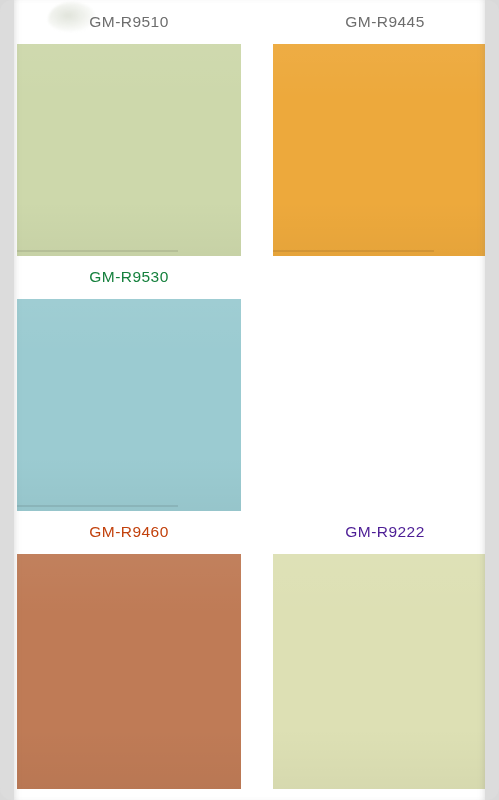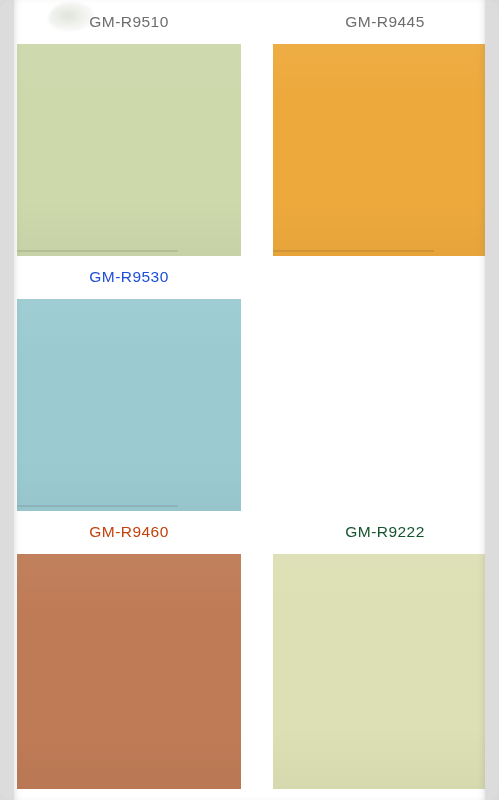--- a/index.html
+++ b/index.html
@@ -139,30 +139,30 @@
         <div class="swatch-label" style="color: rgb(109, 109, 109);">GM-R9510</div>
         <div class="swatch-chip" style="background-color: rgb(205, 216, 171);"></div>
       </div>
 
       <div class="swatch-cell col-right row-1">
         <div class="swatch-label" style="color: rgb(109, 109, 109);">GM-R9445</div>
         <div class="swatch-chip" style="background-color: rgb(237, 169, 60);"></div>
       </div>
 
       <div class="swatch-cell col-left row-2">
-        <div class="swatch-label" style="color: #1d4ed8;">GM-R9530</div>
+        <div class="swatch-label" style="color: #15803d;">GM-R9530</div>
         <div class="swatch-chip" style="background-color: rgb(155, 203, 209);"></div>
       </div>
 
 
       <div class="swatch-cell col-left row-3">
         <div class="swatch-label" style="color: #c2410c;">GM-R9460</div>
         <div class="swatch-chip" style="background-color: rgb(191, 123, 86);"></div>
       </div>
 
       <div class="swatch-cell col-right row-3">
-        <div class="swatch-label" style="color: #14532d;">GM-R9222</div>
+        <div class="swatch-label" style="color: #4c1d95;">GM-R9222</div>
         <div class="swatch-chip" style="background-color: rgb(221, 224, 180);"></div>
       </div>
 
     </div>
   </div>
 </div>
 
 </body></html>

